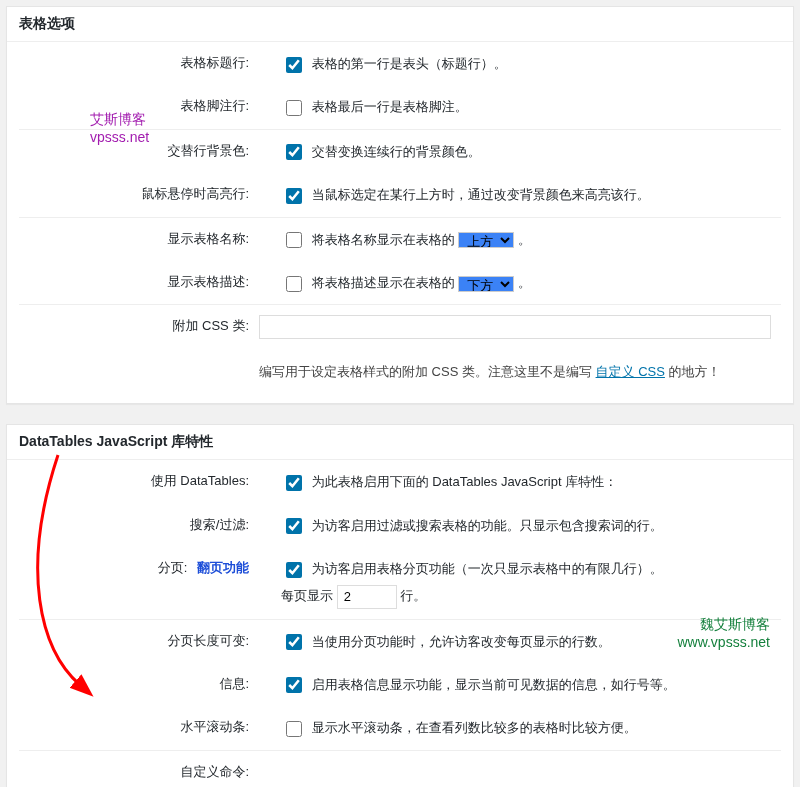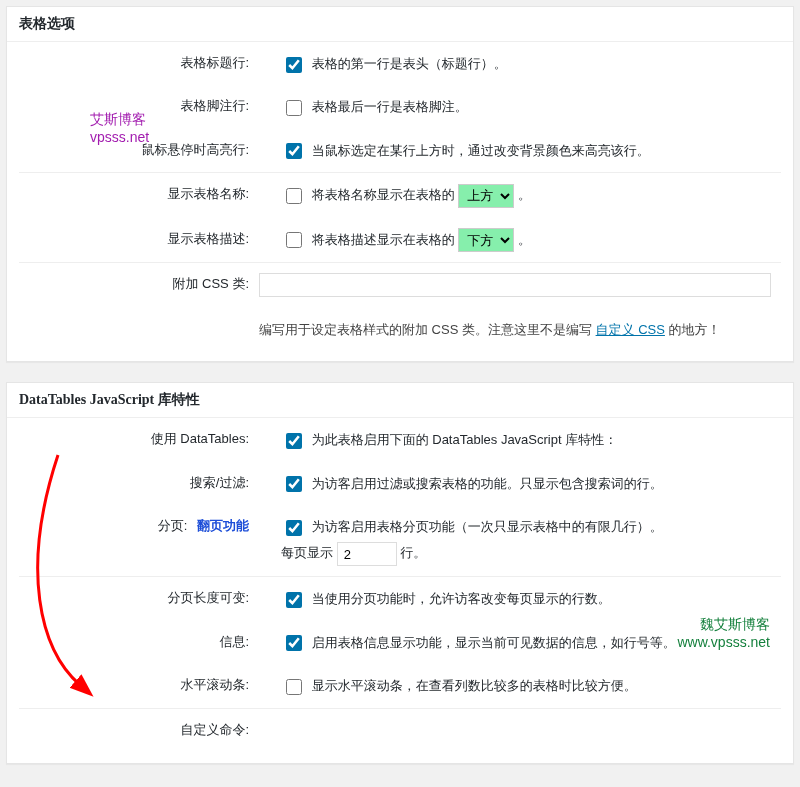--- a/index.html
+++ b/index.html
@@ -16,21 +16,20 @@
     background: #fff;
     border: 1px solid #e5e5e5;
     margin: 6px 6px 20px 6px;
     box-shadow: 0 1px 1px rgba(0,0,0,0.04);
   }
   .postbox-header {
     padding: 8px 12px;
     border-bottom: 1px solid #eee;
     font-weight: 600;
     font-size: 14px;
-    font-family: Liberation Serif, serif;
   }
   .inside {
     padding: 0 12px 12px 12px;
   }
   table.form-table {
     width: 100%;
     border-collapse: collapse;
     margin-top: 0;
   }
   table.form-table tr { }
@@ -60,23 +59,23 @@
     line-height: 1.8;
     padding-left: 27px;
   }
   input[type=checkbox] {
     width: 16px; height: 16px;
     vertical-align: middle;
     margin: 0 6px 0 0;
     accent-color: #0073aa;
   }
   select {
-    height: 24px;
-    font-size: 13px;
-    background: #86efac;
+    height: 16px;
+    font-size: 13px;
+    background: #3b82f6;
     border: 1px solid #ccc;
     padding: 0 4px;
     vertical-align: middle;
   }
   input[type=text] {
     font-size: 13px;
     border: 1px solid #ddd;
     height: 24px;
     padding: 2px 6px;
     vertical-align: middle;
@@ -151,20 +150,29 @@
       </tr>
       <tr class="row-sep-bottom">
         <th>表格脚注行:</th>
         <td>
           <label class="check-line">
             <input type="checkbox" style="">
             <span>表格最后一行是表格脚注。</span>
           </label>
         </td>
       </tr>
+      <tr class="row-sep">
+        <th>交替行背景色:</th>
+        <td>
+          <label class="check-line">
+            <input type="checkbox" checked="" style="">
+            <span>交替变换连续行的背景颜色。</span>
+          </label>
+        </td>
+      </tr>
       <tr class="row-sep-bottom">
         <th>鼠标悬停时高亮行:</th>
         <td>
           <label class="check-line">
             <input type="checkbox" checked="" style="">
             <span>当鼠标选定在某行上方时，通过改变背景颜色来高亮该行。</span>
           </label>
         </td>
       </tr>
       <tr class="row-sep">

